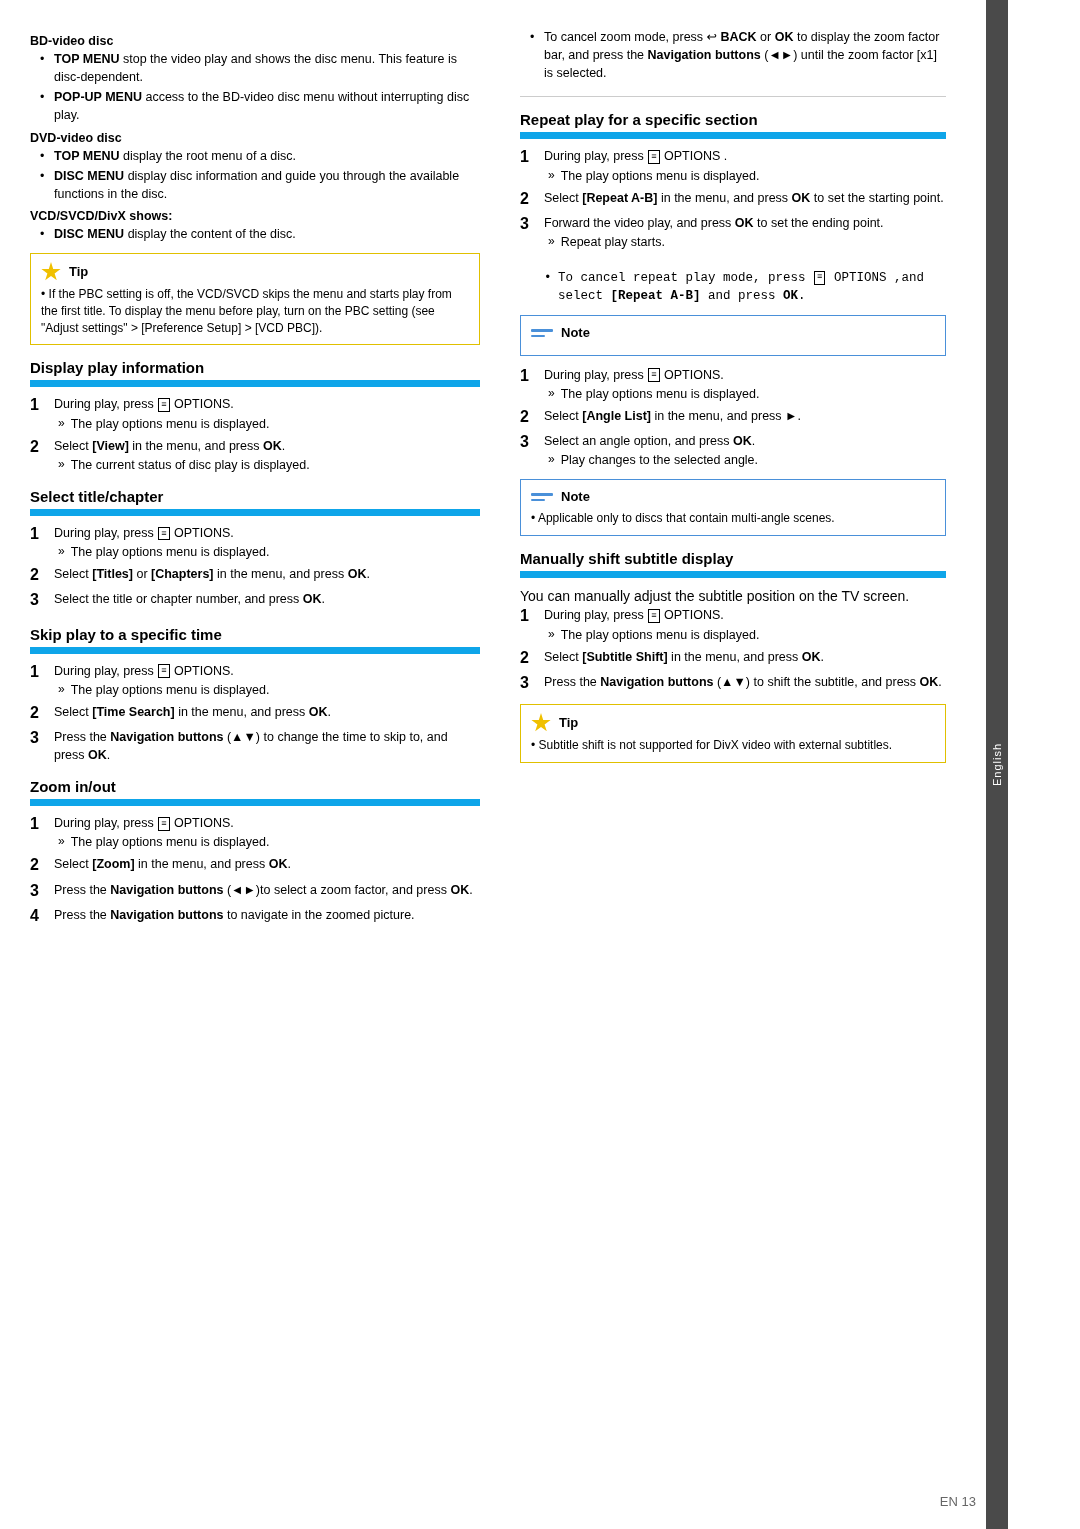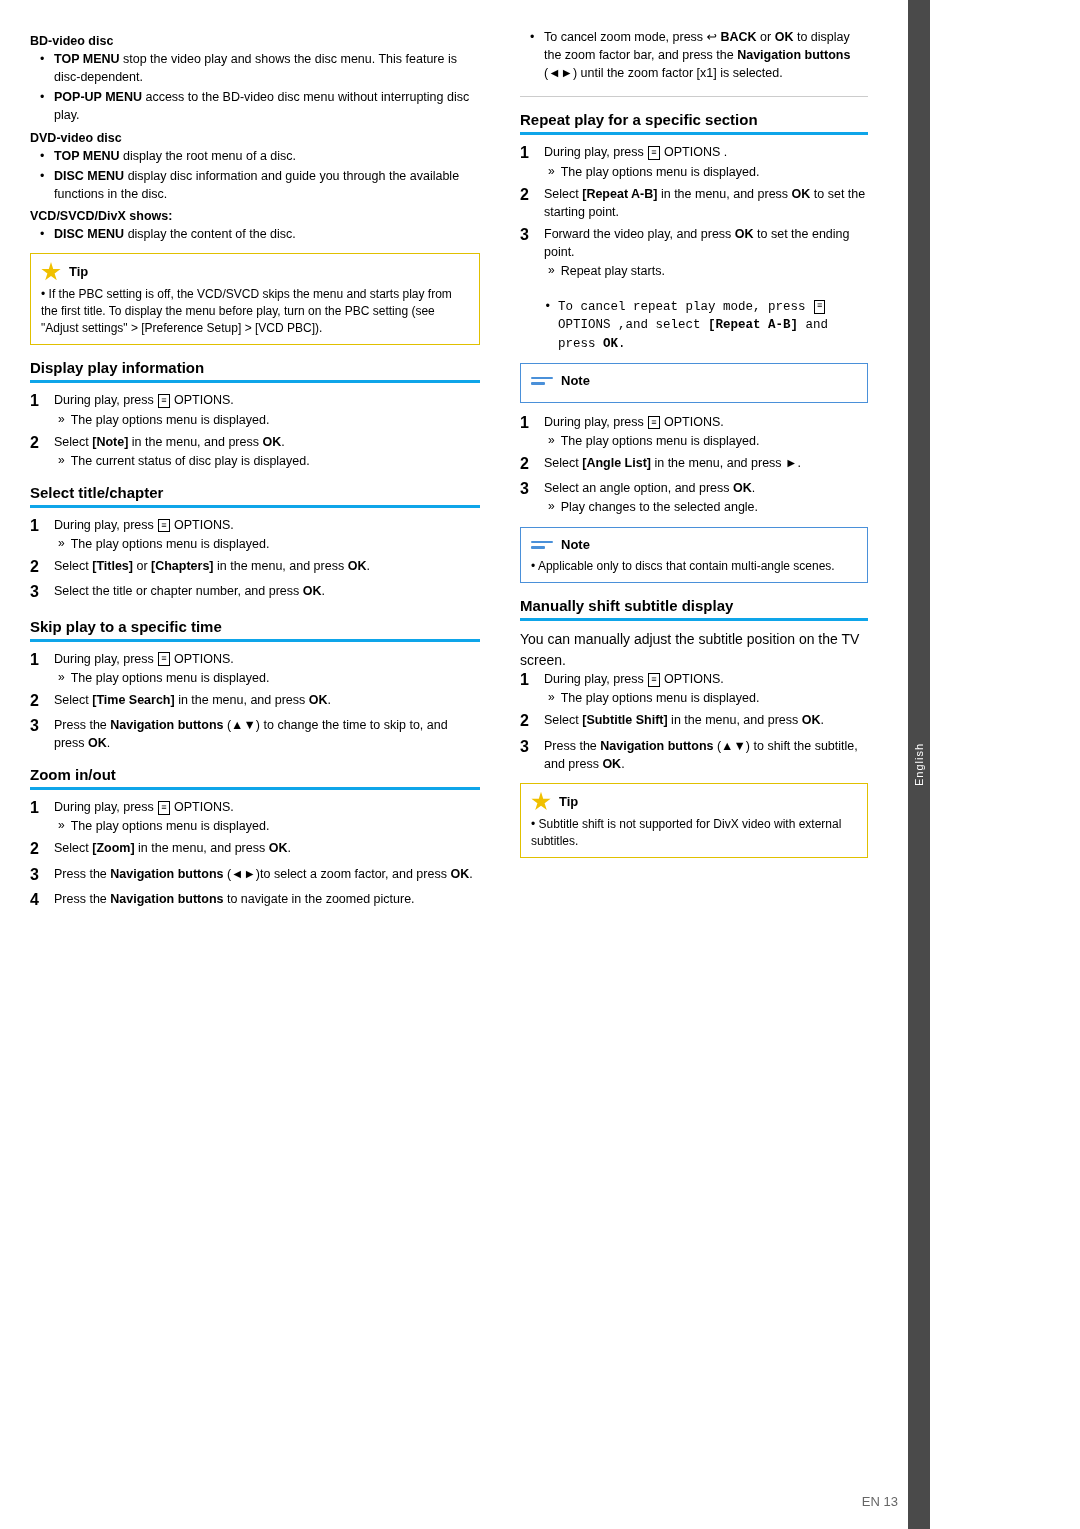--- a/index.html
+++ b/index.html
@@ -7,21 +7,21 @@
       font-family: Arial, Helvetica, sans-serif;
       font-size: 13px;
       background: #fff;
       color: #000;
       width: 1080px;
       min-height: 1529px;
       position: relative;
     }
     .page-wrapper {
       display: flex;
-      width: 930px;
+      width: 1008px;
       min-height: 1529px;
       position: relative;
     }
     .sidebar-tab {
       width: 22px;
       background: #4a4a4a;
       display: flex;
       align-items: center;
       justify-content: center;
       position: absolute;
@@ -50,21 +50,21 @@
     .col-right {
       flex: 1;
       padding-left: 10px;
     }
     .section {
       margin-bottom: 6px;
     }
     .section-title {
       font-size: 15px;
       font-weight: bold;
-      border-bottom: 3px solid #0ea5e9;
+      border-bottom: 7px solid #0ea5e9;
       padding-bottom: 4px;
       margin-bottom: 8px;
       margin-top: 14px;
     }
     .sub-heading {
       font-size: 12.5px;
       font-weight: bold;
       margin-bottom: 2px;
       margin-top: 6px;
     }
@@ -271,21 +271,21 @@
           <li>
             <span class="num">1</span>
             <div class="num-content">
               During play, press <span class="options-icon">≡</span> OPTIONS.
               <div class="sub-point">The play options menu is displayed.</div>
             </div>
           </li>
           <li>
             <span class="num">2</span>
             <div class="num-content">
-              Select <span class="bold">[Note]</span> in the menu, and press <span class="bold">OK</span>.
+              Select <span class="bold">[View]</span> in the menu, and press <span class="bold">OK</span>.
               <div class="sub-point">The current status of disc play is displayed.</div>
             </div>
           </li>
         </ol>
       </div>
 
       <div class="section">
         <div class="section-title">Select title/chapter</div>
         <ol class="numbered-list">
           <li>

